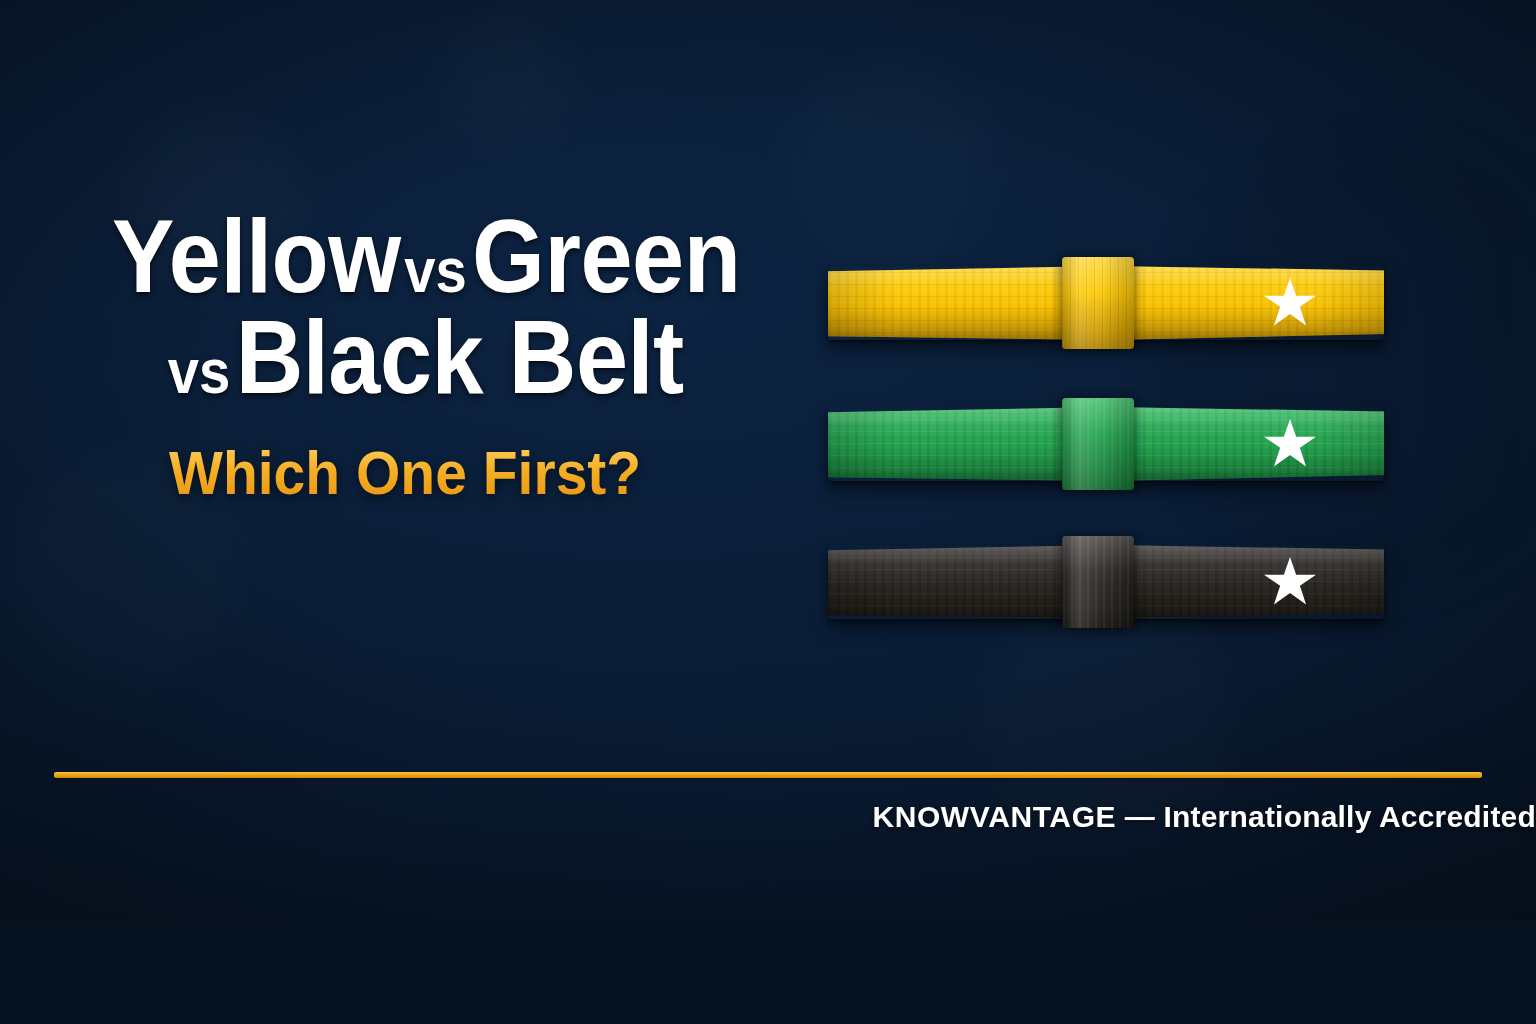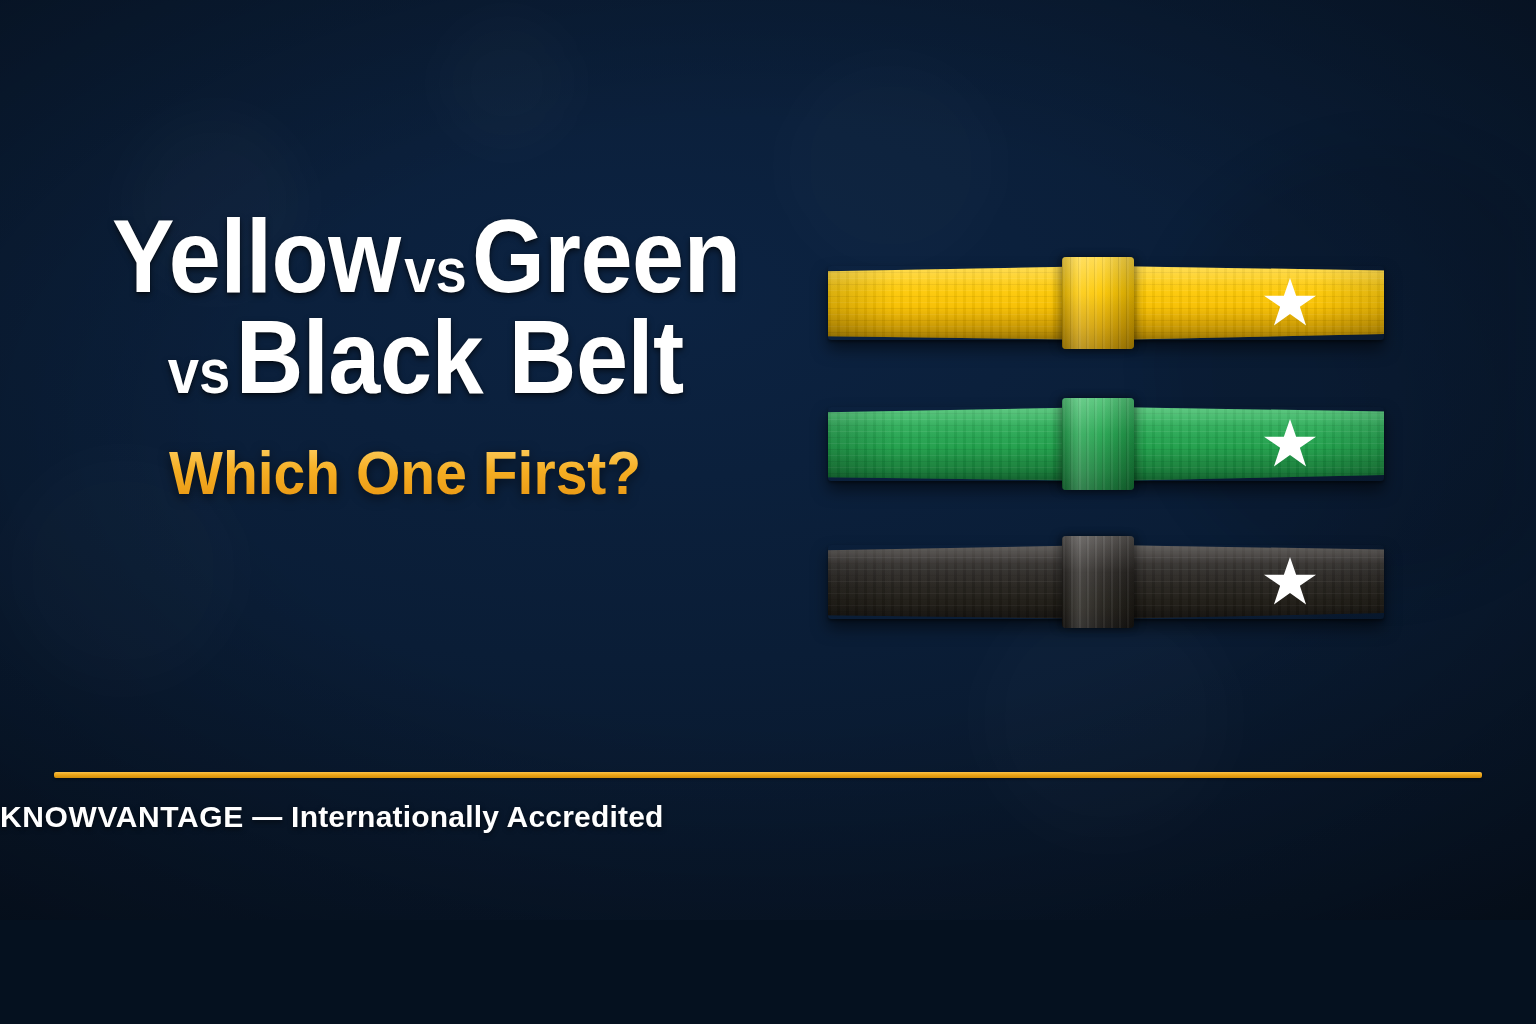--- a/index.html
+++ b/index.html
@@ -199,21 +199,21 @@
     height: 6px;
     border-radius: 2px;
     background: linear-gradient(180deg, #f7c04a 0%, #efa81b 42%, #d08c08 100%);
     box-shadow: 0 1px 3px rgba(0,0,0,0.45);
   }
   .footer {
     position: absolute;
     left: 0;
     top: 800px;
     width: 1536px;
-    text-align: left;
+    text-align: right;
     color: #ffffff;
     font-size: 30px;
     font-weight: 700;
     letter-spacing: 0.2px;
     text-shadow: 0 2px 5px rgba(0,0,0,0.55);
     white-space: nowrap;
   }
   .footer .brand { letter-spacing: 0.6px; }
 </style>
 </head>

